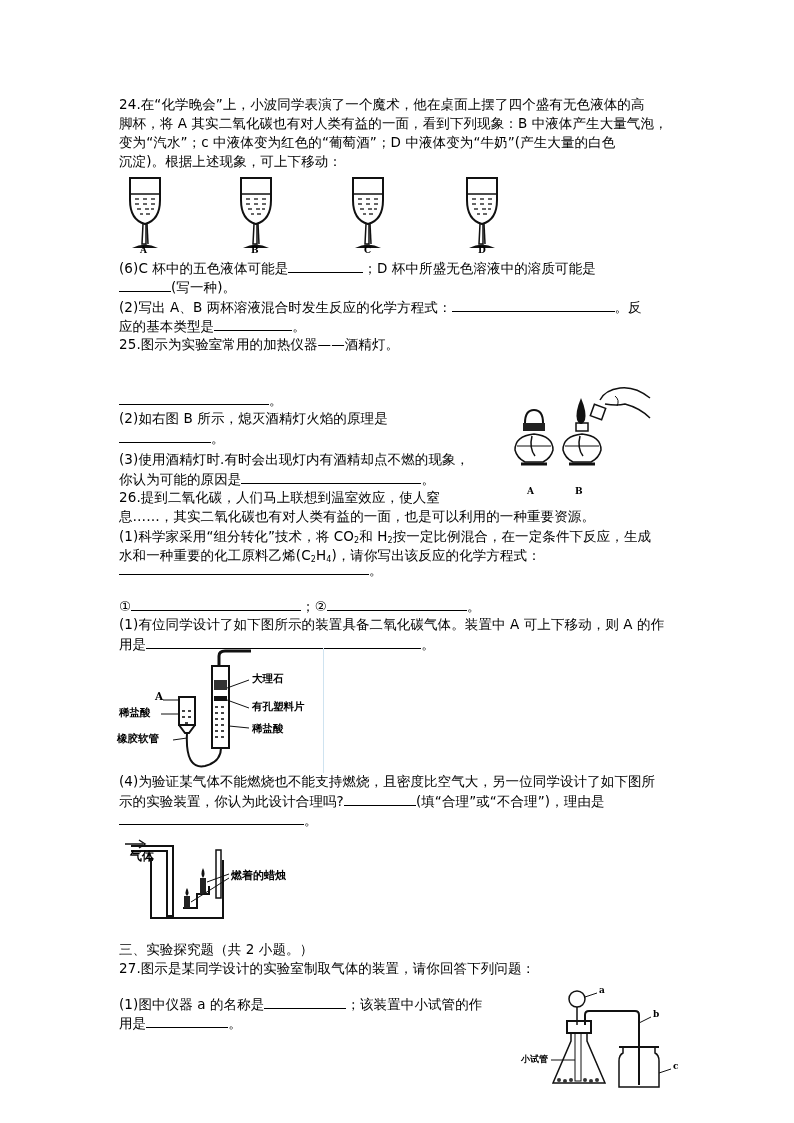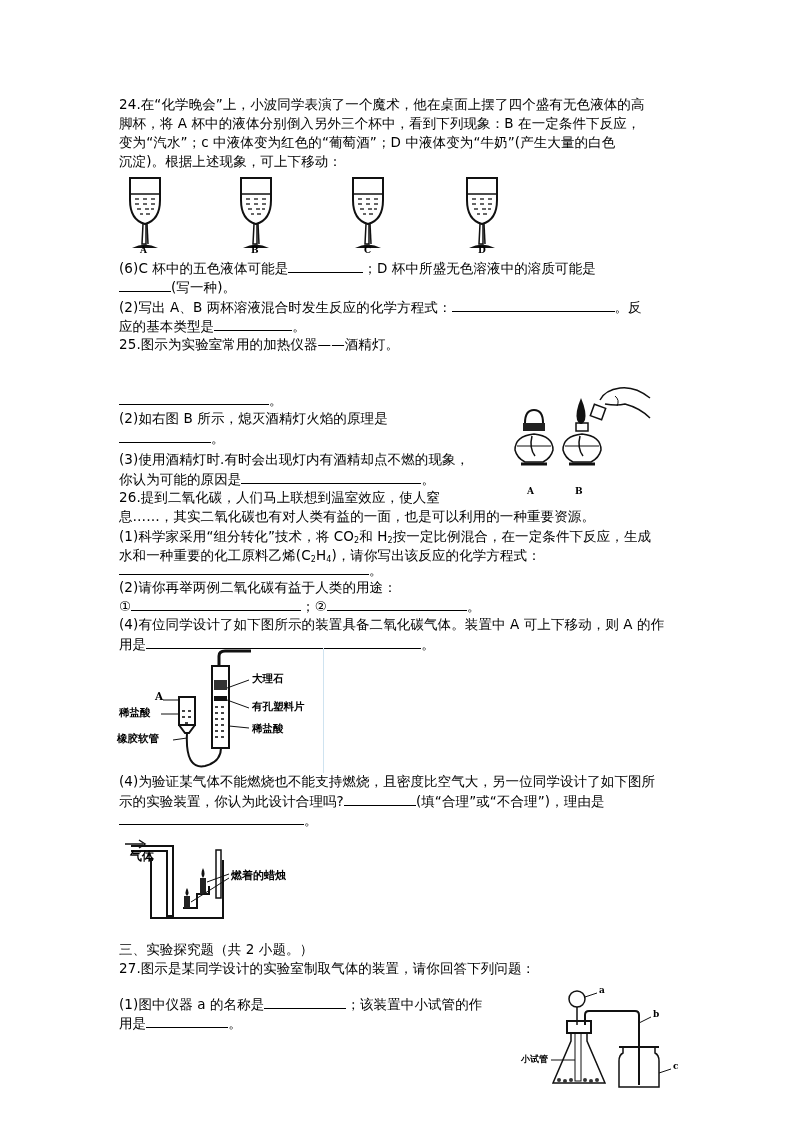--- a/index.html
+++ b/index.html
@@ -12,21 +12,21 @@
   .fig { position: absolute; }
   .lbl { position: absolute; font-family: "DejaVu Serif", "Liberation Serif", serif; font-size: 9px; font-weight: bold; }
   .flbl { position: absolute; font-family: "DejaVu Serif", "Liberation Serif", serif; font-size: 10.5px; font-weight: bold; white-space: nowrap; }
 </style>
 </head>
 <body>
 
 <div class="page">
 
   <div class="t" style="top:95px">24.在“化学晚会”上，小波同学表演了一个魔术，他在桌面上摆了四个盛有无色液体的高</div>
-  <div class="t" style="top:114px">脚杯，将 A 杯中的液体分别倒入另外三个杯中，看到下列现象：B 在一定条件下反应，</div>
+  <div class="t" style="top:114px">脚杯，将 A 其实二氧化碳也有对人类有益的一面，看到下列现象：B 中液体产生大量气泡，</div>
   <div class="t" style="top:133px">变为“汽水”；c 中液体变为红色的“葡萄酒”；D 中液体变为“牛奶”(产生大量的白色</div>
   <div class="t" style="top:152px">沉淀)。根据上述现象，可上下移动：</div>
 
   <div class="fig" style="left:110px;top:172px;width:420px;height:85px;">
     <svg width="420" height="85" viewBox="0 0 420 85">
       <defs>
         <g id="goblet">
           <path d="M0 4 L30 4 L30 26 Q30 46 15 50 Q0 46 0 26 Z" fill="none" stroke="#111" stroke-width="2"></path>
           <line x1="0" y1="20" x2="30" y2="20" stroke="#111" stroke-width="1.5"></line>
           <g stroke="#333" stroke-width="1.5">
@@ -114,25 +114,24 @@
   <div class="t" style="top:507px">息……，其实二氧化碳也有对人类有益的一面，也是可以利用的一种重要资源。</div>
   <div class="t" style="top:527px">
     <span>(1)科学家采用“组分转化”技术，将 CO</span><sub>2</sub><span>和 H</span><sub>2</sub><span>按一定比例混合，在一定条件下反应，生成</span>
   </div>
   <div class="t" style="top:546px">
     <span>水和一种重要的化工原料乙烯(C</span><sub>2</sub><span>H</span><sub>4</sub><span>)，请你写出该反应的化学方程式：</span>
   </div>
   <div class="t" style="top:560px">
     <span class="blank" style="width:250px"></span><span>。</span>
   </div>
-  <div class="t" style="top:578px">(2)请你再举两例二氧化碳有益于人类的用途：</div>
   <div class="t" style="top:596px">
     <span>①</span><span class="blank" style="width:170px"></span><span>；②</span><span class="blank" style="width:140px"></span><span>。</span>
   </div>
-  <div class="t" style="top:615px">(4)有位同学设计了如下图所示的装置具备二氧化碳气体。装置中 A 可上下移动，则 A 的作</div>
+  <div class="t" style="top:615px">(1)有位同学设计了如下图所示的装置具备二氧化碳气体。装置中 A 可上下移动，则 A 的作</div>
   <div class="t" style="top:634px">
     <span>用是</span><span class="blank" style="width:275px"></span><span>。</span>
   </div>
 
   <div class="fig" style="left:115px;top:648px;width:215px;height:125px;">
     <svg width="215" height="125" viewBox="0 0 215 125">
 
       <path d="M104 18 L104 8 Q104 3 110 3 L136 3" fill="none" stroke="#111" stroke-width="3"></path>
 
       <rect x="97" y="18" width="17" height="82" fill="none" stroke="#111" stroke-width="2"></rect>

